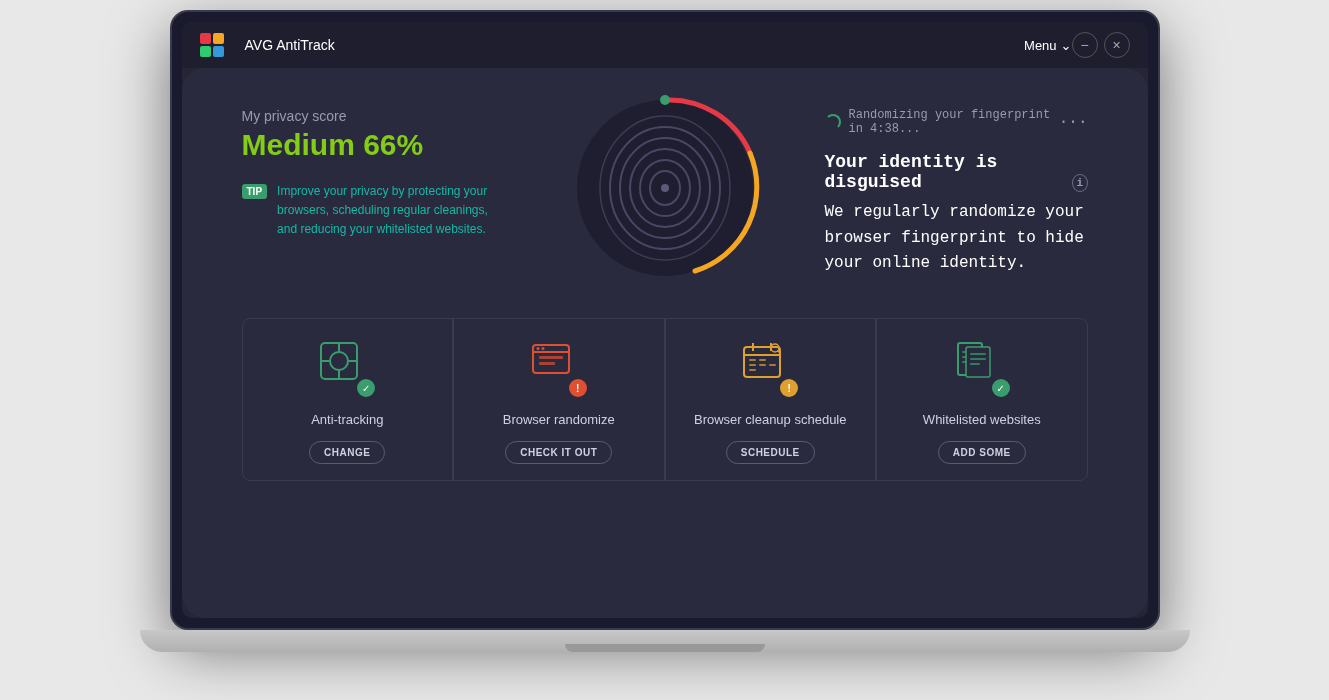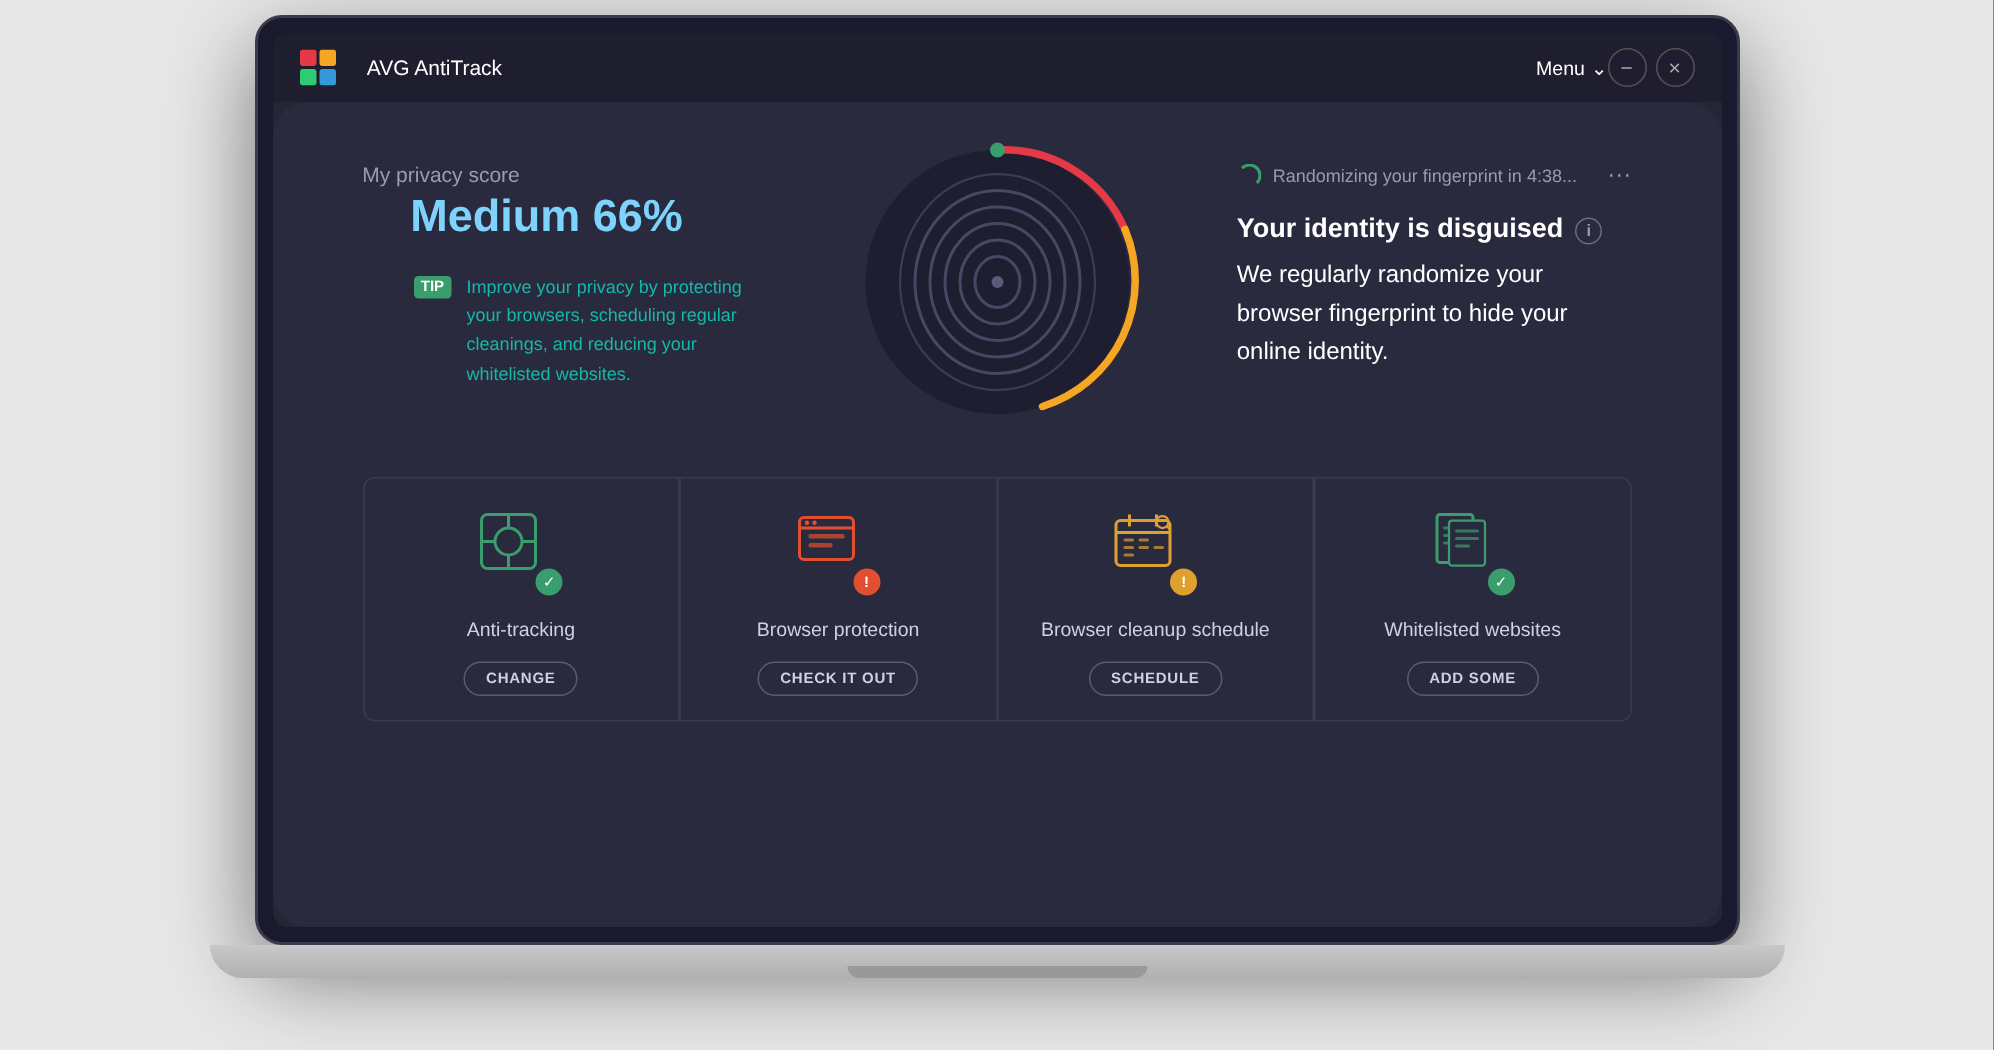--- a/index.html
+++ b/index.html
@@ -152,32 +152,30 @@
       padding-top: 10px;
     }
 
     .privacy-score-label {
       color: #9a9ab0;
       font-size: 14px;
       margin-bottom: 4px;
     }
 
     .privacy-score-value {
-      color: #7dd3fc;
+      color: #84cc16;
       font-size: 30px;
       font-weight: 700;
       margin-bottom: 20px;
-      margin-left: 32px;
     }
 
     .tip-section {
       display: flex;
       align-items: flex-start;
       gap: 10px;
-      margin-left: 34px;
     }
 
     .tip-badge {
       background: #3a9d6e;
       color: #fff;
       font-size: 10px;
       font-weight: 700;
       padding: 2px 5px;
       border-radius: 3px;
       white-space: nowrap;
@@ -203,20 +201,21 @@
       position: absolute;
       top: 0; left: 0;
       width: 200px;
       height: 200px;
     }
 
     
     .right-panel {
       flex: 1;
       padding-top: 10px;
+      font-family: Liberation Mono, monospace;
     }
 
     .fingerprint-status {
       display: flex;
       align-items: center;
       gap: 8px;
       margin-bottom: 16px;
     }
 
     .status-spinner {
@@ -481,21 +480,21 @@
 
                 <rect x="4" y="6" width="36" height="28" rx="3" fill="none" stroke="#e05030" stroke-width="2"></rect>
                 <line x1="4" y1="13" x2="40" y2="13" stroke="#e05030" stroke-width="2"></line>
                 <circle cx="9" cy="9.5" r="1.5" fill="#e05030"></circle>
                 <circle cx="14" cy="9.5" r="1.5" fill="#e05030"></circle>
                 <rect x="10" y="17" width="24" height="3" rx="1" fill="#e05030" opacity="0.7"></rect>
                 <rect x="10" y="23" width="16" height="3" rx="1" fill="#e05030" opacity="0.7"></rect>
               </svg>
               <div class="badge-warning">!</div>
             </div>
-            <div class="card-title">Browser protection</div>
+            <div class="card-title">Browser randomize</div>
             <button class="card-btn">CHECK IT OUT</button>
           </div>
 
           <div class="card">
             <div class="card-icon">
               <svg class="icon-svg" viewBox="0 0 44 44">
 
                 <rect x="4" y="8" width="36" height="30" rx="3" fill="none" stroke="#e0a030" stroke-width="2"></rect>
                 <line x1="4" y1="16" x2="40" y2="16" stroke="#e0a030" stroke-width="2"></line>
                 <line x1="13" y1="4" x2="13" y2="12" stroke="#e0a030" stroke-width="2"></line>

